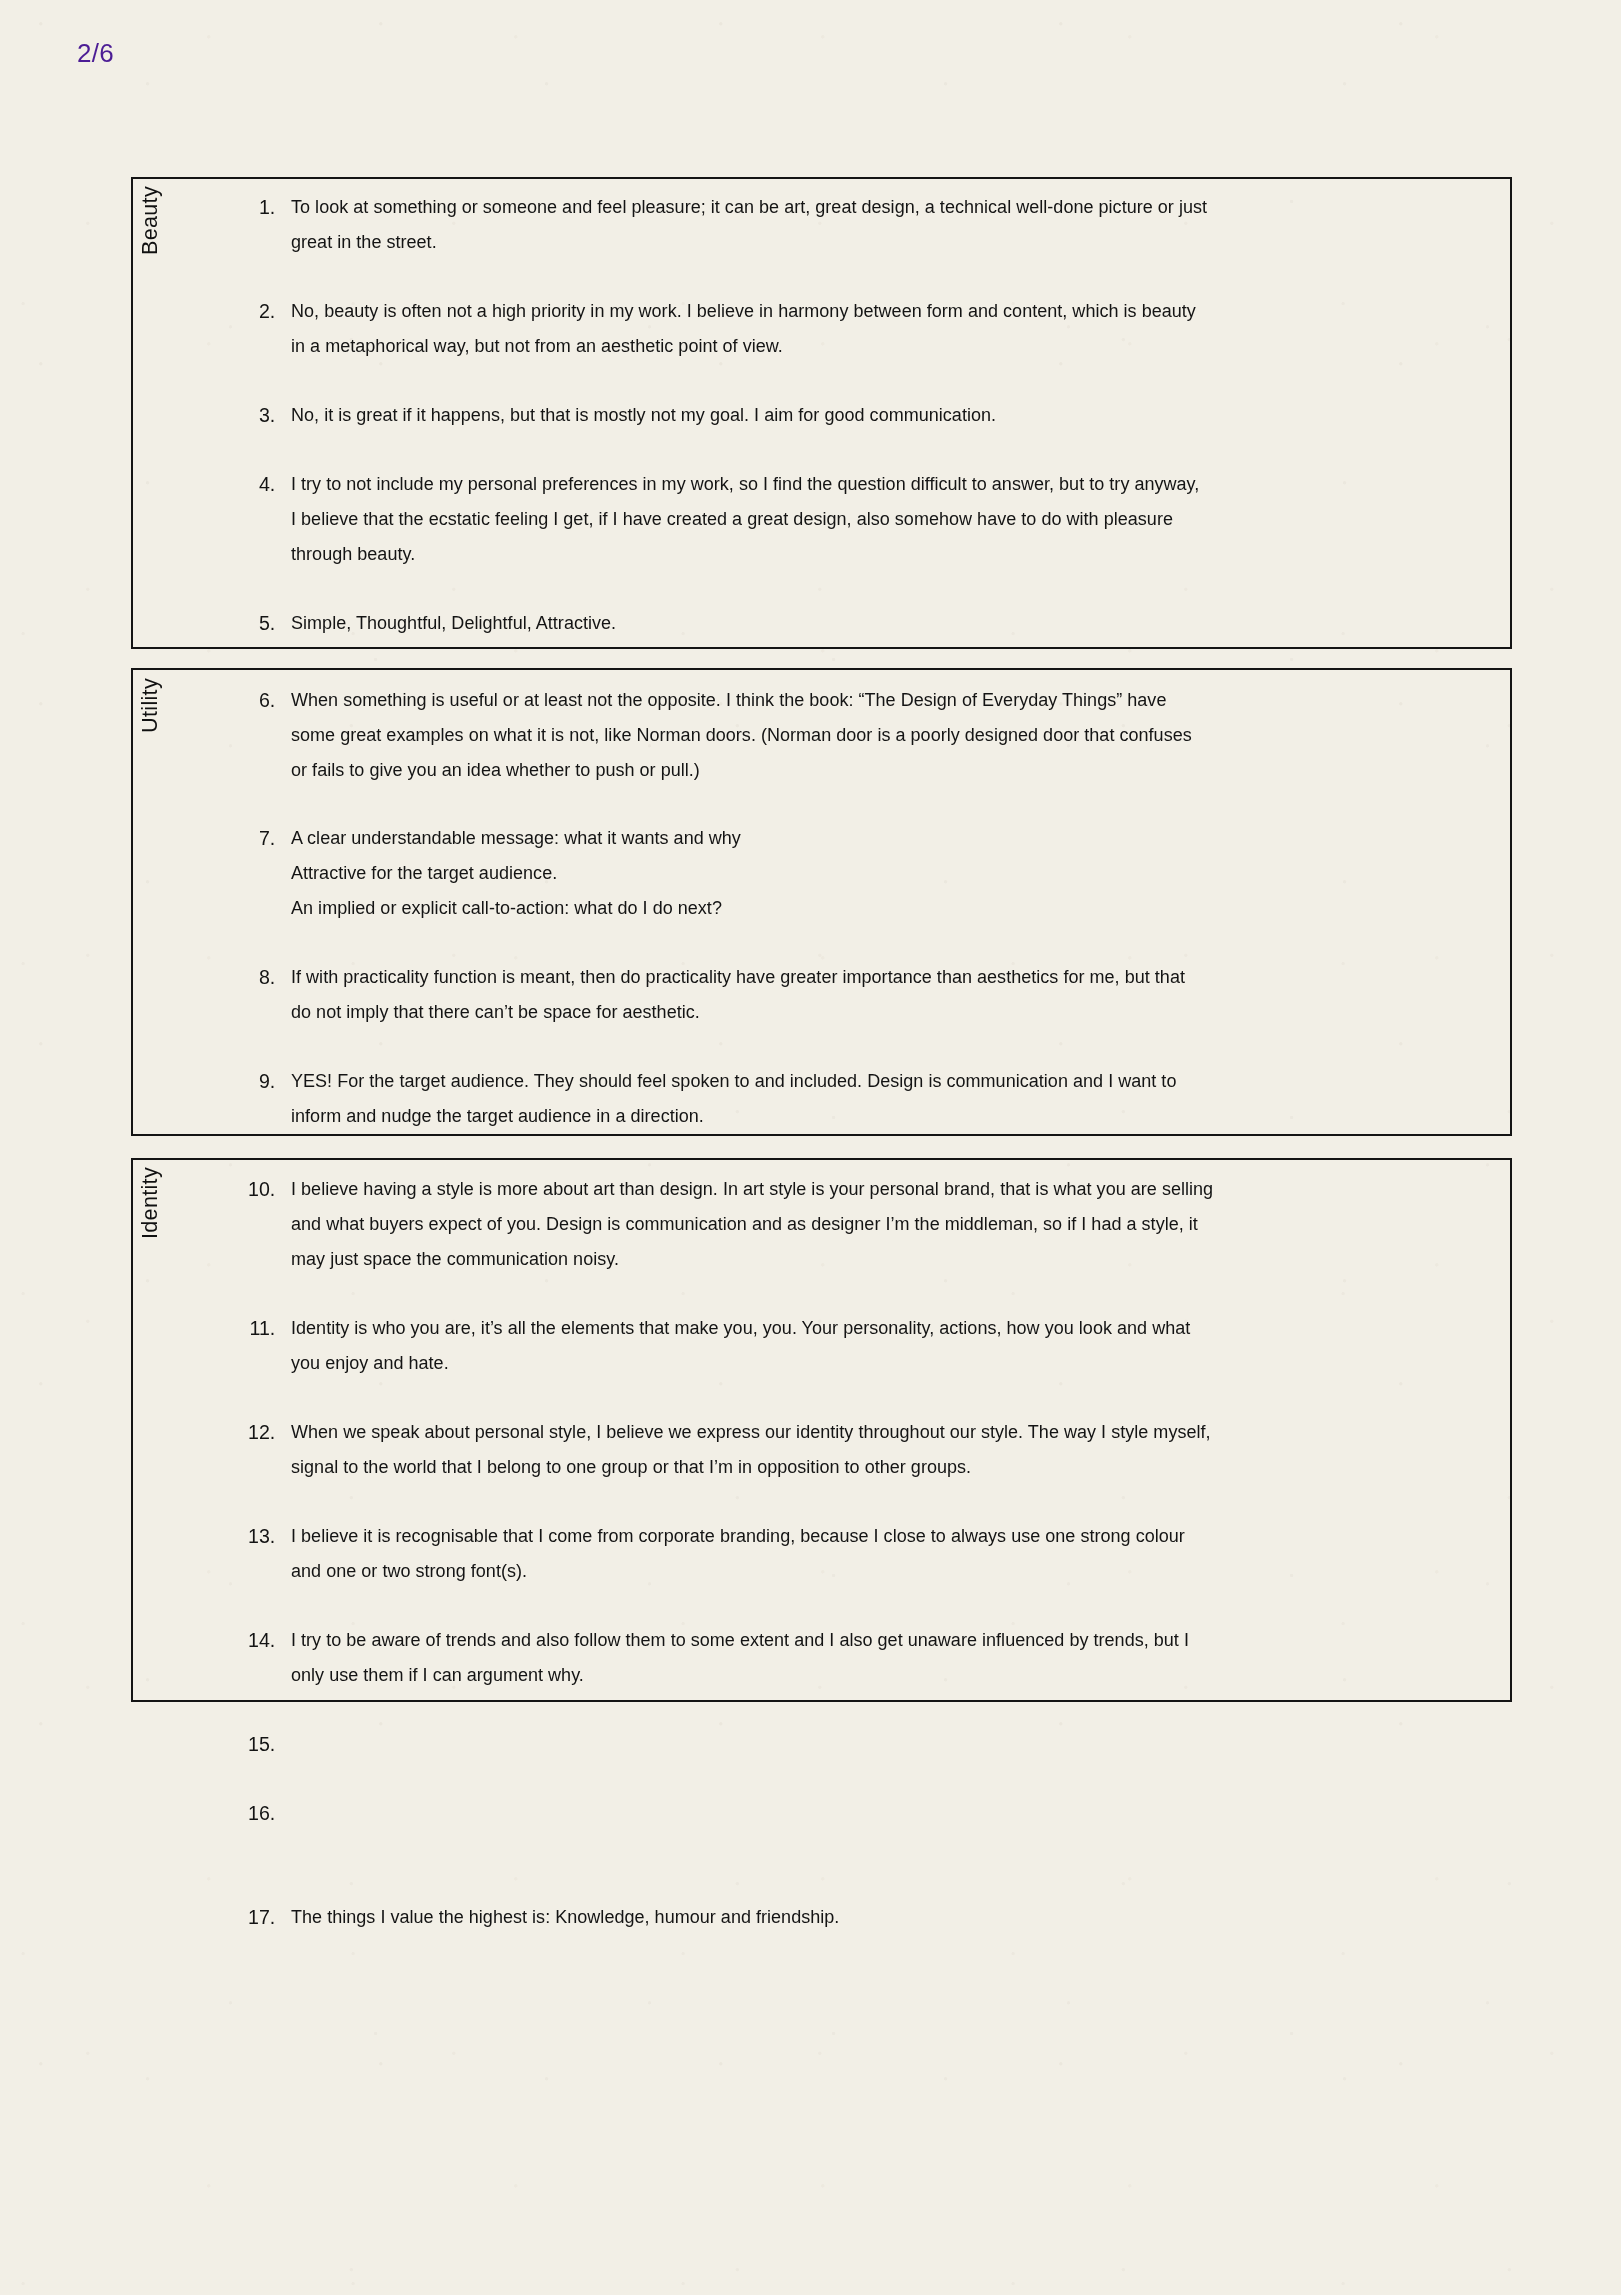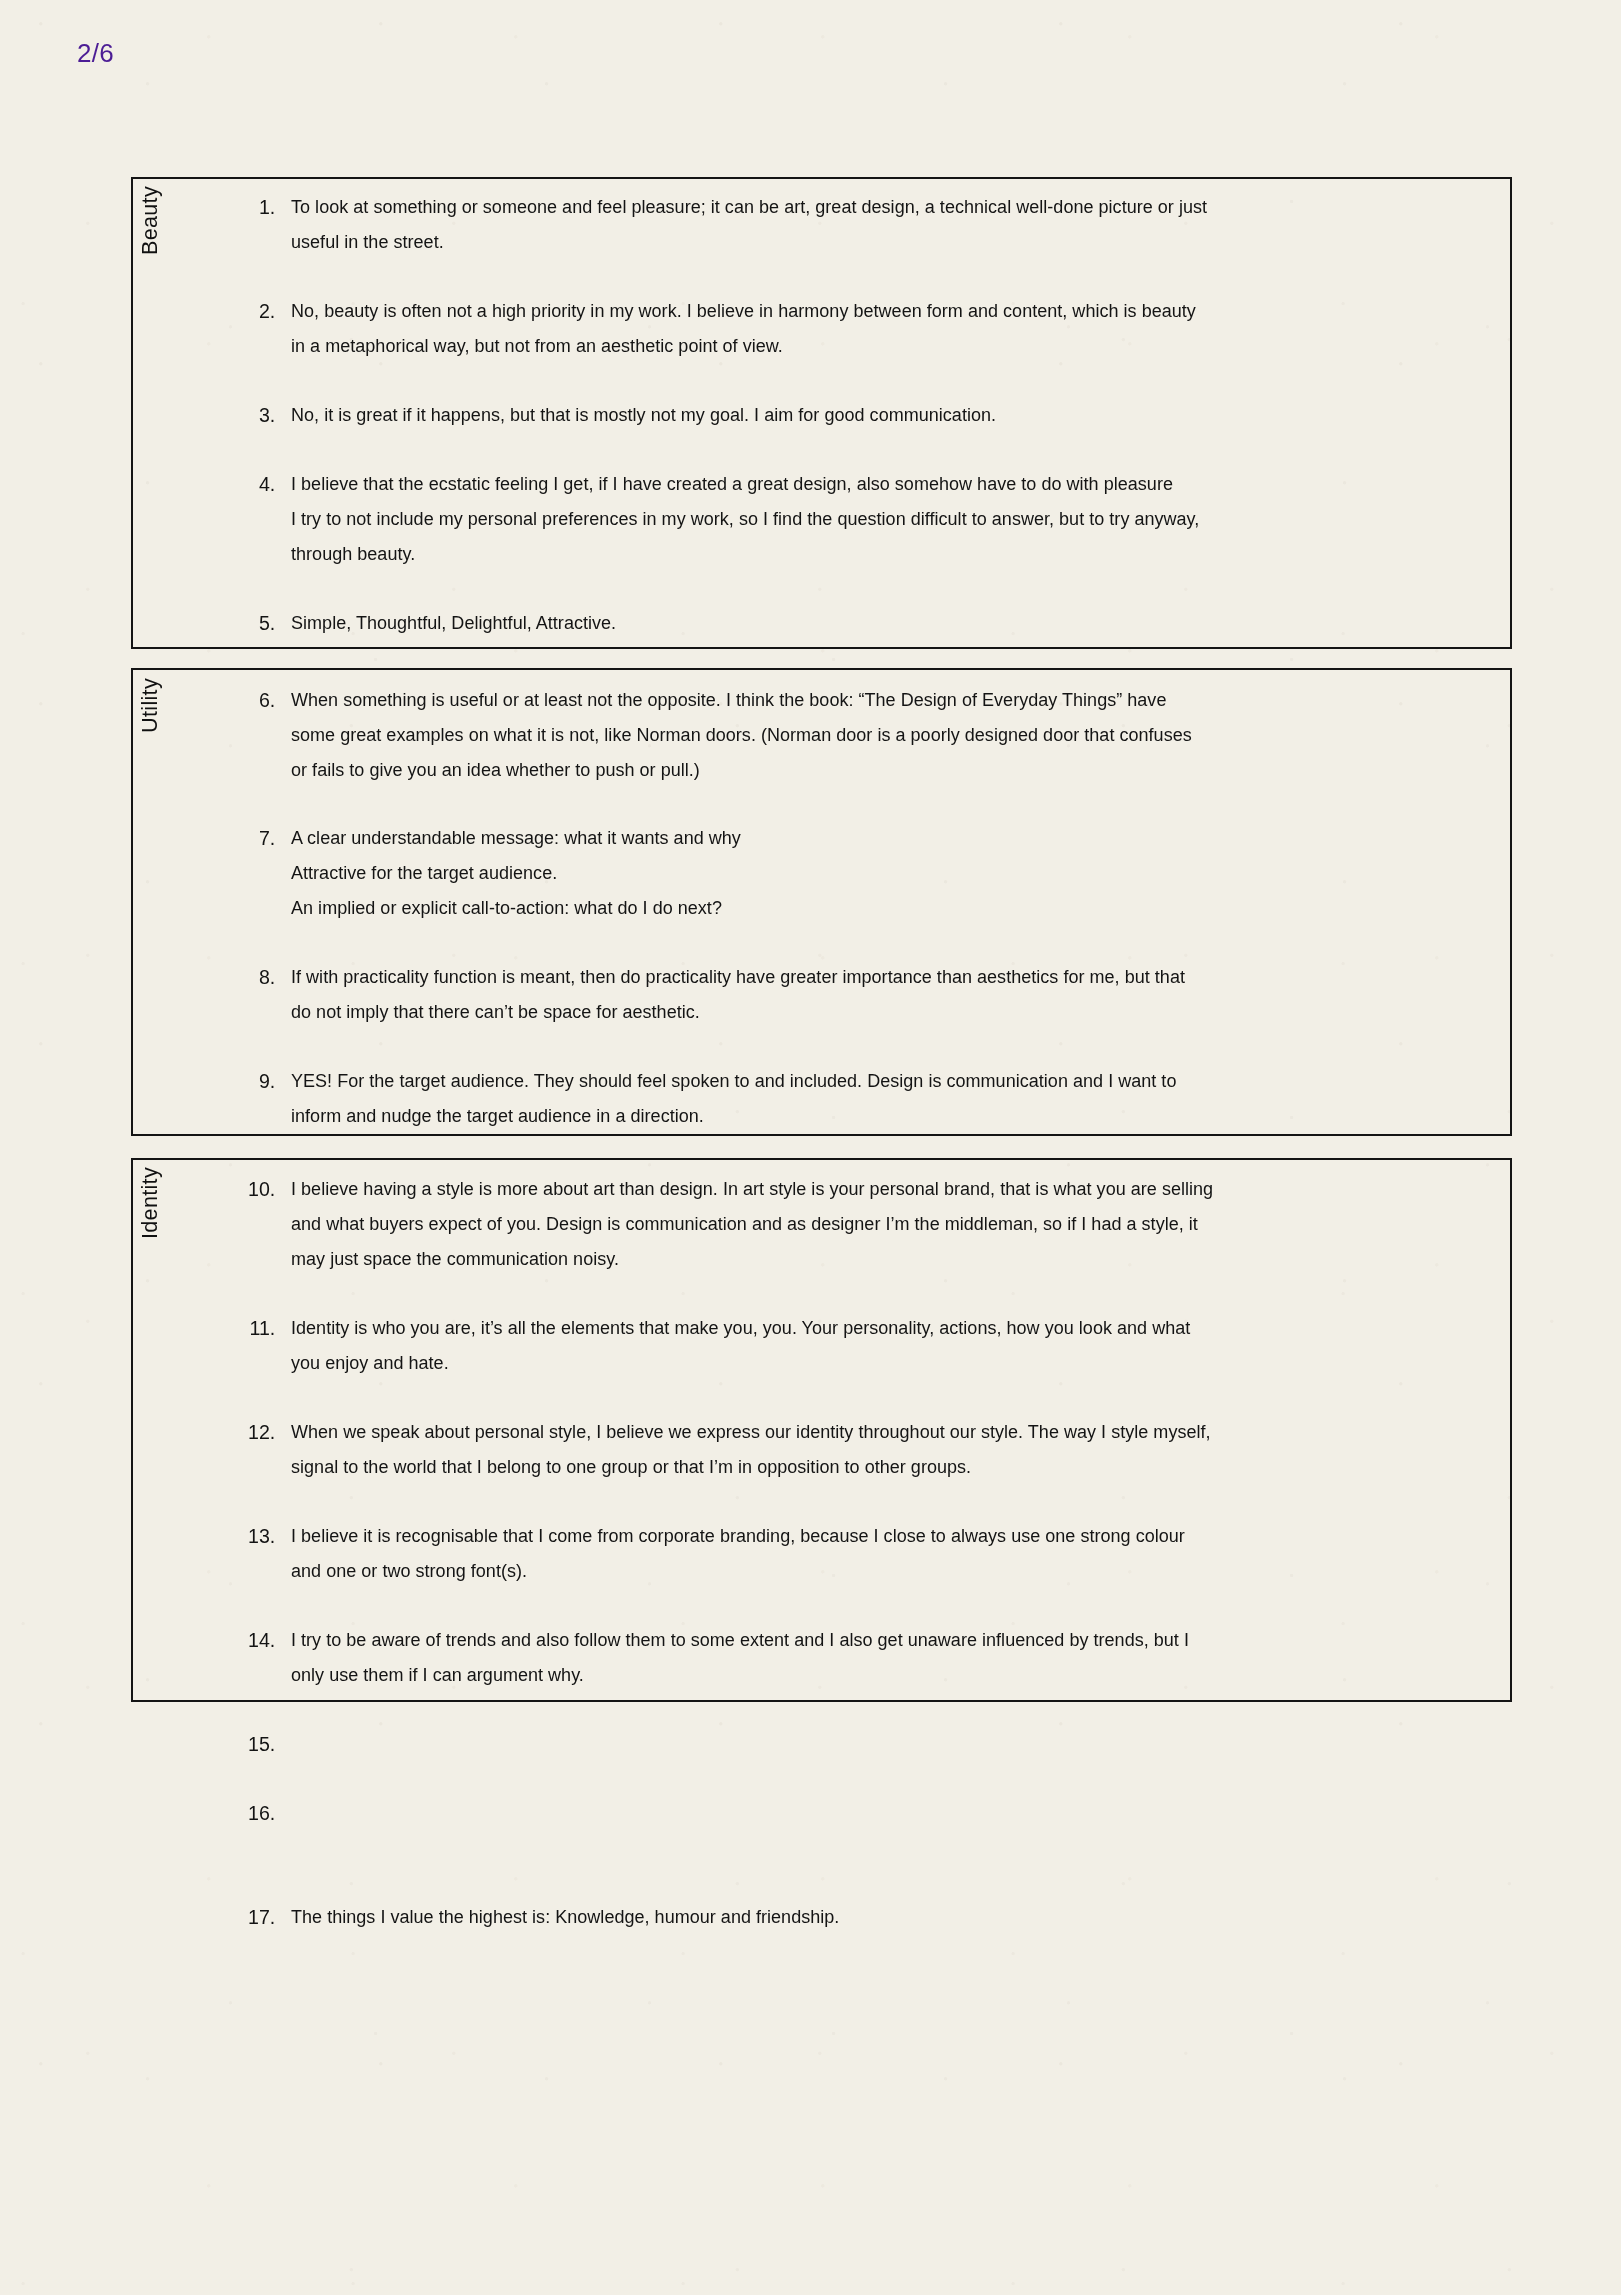--- a/index.html
+++ b/index.html
@@ -120,41 +120,41 @@
       <div class="section-box" style="top: 177px; height: 472px;"></div>
       <div class="section-box" style="top: 668px; height: 468px;"></div>
       <div class="section-box" style="top: 1158px; height: 544px;"></div>
     </div>
 
   <div class="qa-list" id="qa-list" style="top: 177px;">
       <div class="qa-item" style="top: 13px;">
         <div class="qa-num">1.</div>
         <div class="qa-text">
           <span class="ln">To look at something or someone and feel pleasure; it can be art, great design, a technical well-done picture or just</span>
-          <span class="ln">useful in the street.</span>
+          <span class="ln">great in the street.</span>
         </div>
       </div>
       <div class="qa-item" style="top: 117px;">
         <div class="qa-num">2.</div>
         <div class="qa-text">
           <span class="ln">No, beauty is often not a high priority in my work. I believe in harmony between form and content, which is beauty</span>
           <span class="ln">in a metaphorical way, but not from an aesthetic point of view.</span>
         </div>
       </div>
       <div class="qa-item" style="top: 221px;">
         <div class="qa-num">3.</div>
         <div class="qa-text">
           <span class="ln">No, it is great if it happens, but that is mostly not my goal. I aim for good communication.</span>
         </div>
       </div>
       <div class="qa-item" style="top: 290px;">
         <div class="qa-num">4.</div>
         <div class="qa-text">
+          <span class="ln">I try to not include my personal preferences in my work, so I find the question difficult to answer, but to try anyway,</span>
           <span class="ln">I believe that the ecstatic feeling I get, if I have created a great design, also somehow have to do with pleasure</span>
-          <span class="ln">I try to not include my personal preferences in my work, so I find the question difficult to answer, but to try anyway,</span>
           <span class="ln">through beauty.</span>
         </div>
       </div>
       <div class="qa-item" style="top: 429px;">
         <div class="qa-num">5.</div>
         <div class="qa-text">
           <span class="ln">Simple, Thoughtful, Delightful, Attractive.</span>
         </div>
       </div>
       <div class="qa-item" style="top: 506px;">

